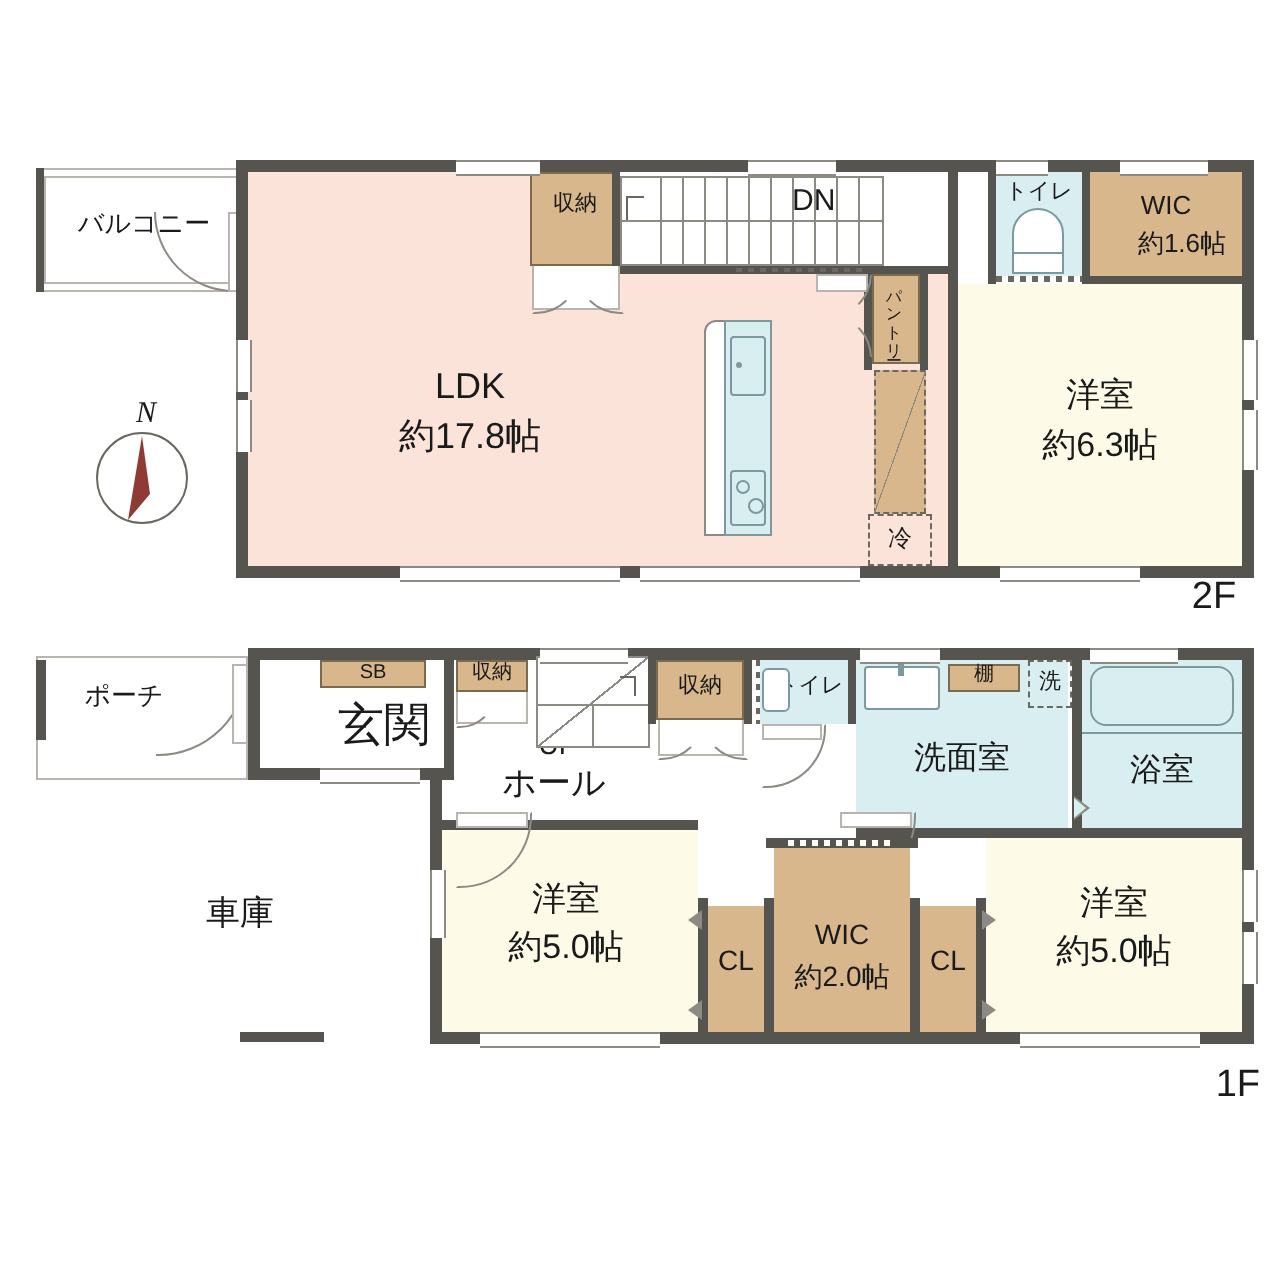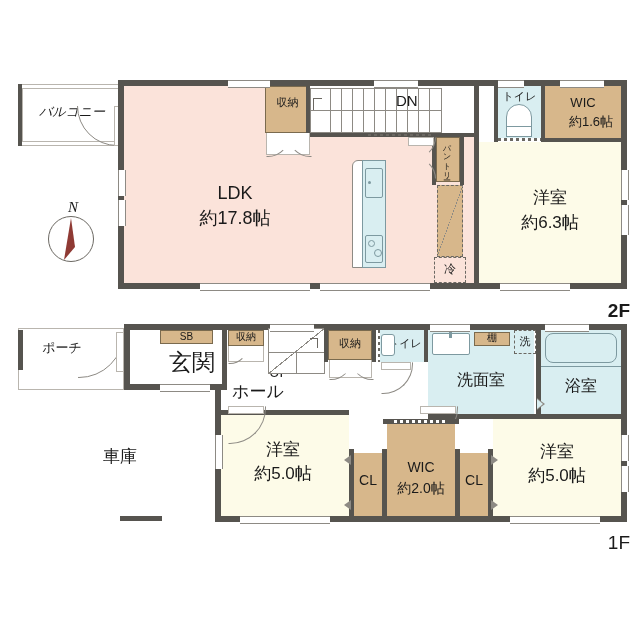--- a/index.html
+++ b/index.html
@@ -57,21 +57,21 @@
 <body>
 
 <div id="stage">
 
   <div>
 
     <div class="fill ab" style="left:18px;top:84px;width:105px;height:62px;background:#ffffff;border:1px solid #b9b5ae;"></div>
     <div class="fill ab" style="left:22px;top:88px;width:97px;height:54px;background:#ffffff;border:1px solid #b9b5ae;"></div>
 
     <div class="wall" style="left:18px;top:84px;width:4px;height:62px;"></div>
-    <div class="lbl small" style="left:24px;top:105px;width:96px;font-size:13px;font-style:italic;">バルコニー</div>
+    <div class="lbl small" style="left:24px;top:105px;width:96px;font-size:13px;">バルコニー</div>
 
     <div class="arcclip" style="left:77px;top:106px;width:40px;height:40px;">
       <div class="arc" style="left:0px;top:-40px;width:78px;height:78px;"></div>
     </div>
     <div class="ab" style="left:114px;top:106px;width:9px;height:40px;background:#ffffff;border:1px solid #b9b5ae;"></div>
 
     <div class="wall" style="left:118px;top:80px;width:509px;height:6px;"></div>
 
     <div class="wall" style="left:118px;top:283px;width:509px;height:6px;"></div>
 
@@ -169,21 +169,21 @@
     <div class="win" style="left:498px;top:80px;width:26px;height:6px;"></div>
     <div class="win" style="left:560px;top:80px;width:44px;height:6px;"></div>
     <div class="winv" style="left:118px;top:170px;width:6px;height:26px;"></div>
     <div class="winv" style="left:118px;top:200px;width:6px;height:26px;"></div>
     <div class="winv" style="left:621px;top:170px;width:6px;height:30px;"></div>
     <div class="winv" style="left:621px;top:205px;width:6px;height:30px;"></div>
     <div class="win" style="left:200px;top:283px;width:110px;height:6px;"></div>
     <div class="win" style="left:320px;top:283px;width:110px;height:6px;"></div>
     <div class="win" style="left:500px;top:283px;width:70px;height:6px;"></div>
 
-    <div class="lbl floor" style="left:584px;top:300px;width:46px;text-align:right;font-weight:bold;">2F</div>
+    <div class="lbl floor" style="left:584px;top:288px;width:46px;">2F</div>
   </div>
 
   <div>
 
     <div class="fill ab" style="left:18px;top:328px;width:106px;height:62px;background:#ffffff;border:1px solid #b9b5ae;"></div>
     <div class="wall" style="left:18px;top:330px;width:5px;height:40px;"></div>
     <div class="lbl small" style="left:22px;top:341px;width:80px;font-size:13px;text-align:center;">ポーチ</div>
     <div class="arcclip" style="left:78px;top:332px;width:44px;height:56px;">
       <div class="arc" style="left:-44px;top:-44px;width:88px;height:88px;"></div>
     </div>
@@ -201,21 +201,21 @@
     <div class="wall" style="left:120px;top:516px;width:42px;height:5px;"></div>
 
     <div class="fill" style="left:130px;top:330px;width:92px;height:54px;background:#ffffff;"></div>
     <div class="lbl room" style="left:150px;top:350px;width:84px;font-size:23px;">玄関</div>
     <div class="fill" style="left:160px;top:330px;width:53px;height:14px;background:#d7b78b;border:1px solid #7a6a4e;box-sizing:border-box;"></div>
     <div class="lbl tiny" style="left:160px;top:331px;width:53px;font-size:10px;">SB</div>
     <div class="win" style="left:160px;top:384px;width:50px;height:6px;"></div>
     <div class="wall" style="left:222px;top:324px;width:5px;height:66px;"></div>
 
     <div class="fill" style="left:227px;top:330px;width:198px;height:86px;background:#ffffff;"></div>
-    <div class="lbl room" style="left:232px;top:382px;width:90px;font-size:17px;text-align:left;">ホール</div>
+    <div class="lbl room" style="left:232px;top:382px;width:90px;font-size:17px;text-align:center;">ホール</div>
     <div class="lbl small" style="left:262px;top:365px;width:34px;font-size:14px;">UP</div>
 
     <div class="fill" style="left:228px;top:330px;width:36px;height:16px;background:#d7b78b;border:1px solid #7a6a4e;box-sizing:border-box;"></div>
     <div class="lbl tiny" style="left:228px;top:331px;width:36px;font-size:10px;">収納</div>
     <div class="ab" style="left:228px;top:346px;width:36px;height:16px;background:#ffffff;border:1px solid #b9b5ae;border-top:none;box-sizing:border-box;"></div>
     <div class="fold" style="left:228px;top:332px;width:18px;height:30px;border-color:#8d8a84;border-top-color:transparent;border-left-color:transparent;border-right-color:transparent;border-radius:0 0 18px 0;"></div>
 
     <div class="fill" style="left:268px;top:328px;width:57px;height:46px;background:#ffffff;border:1px solid #8d8a84;box-sizing:border-box;"></div>
     <div class="ab" style="left:268px;top:328px;width:57px;height:46px;
                 background:

